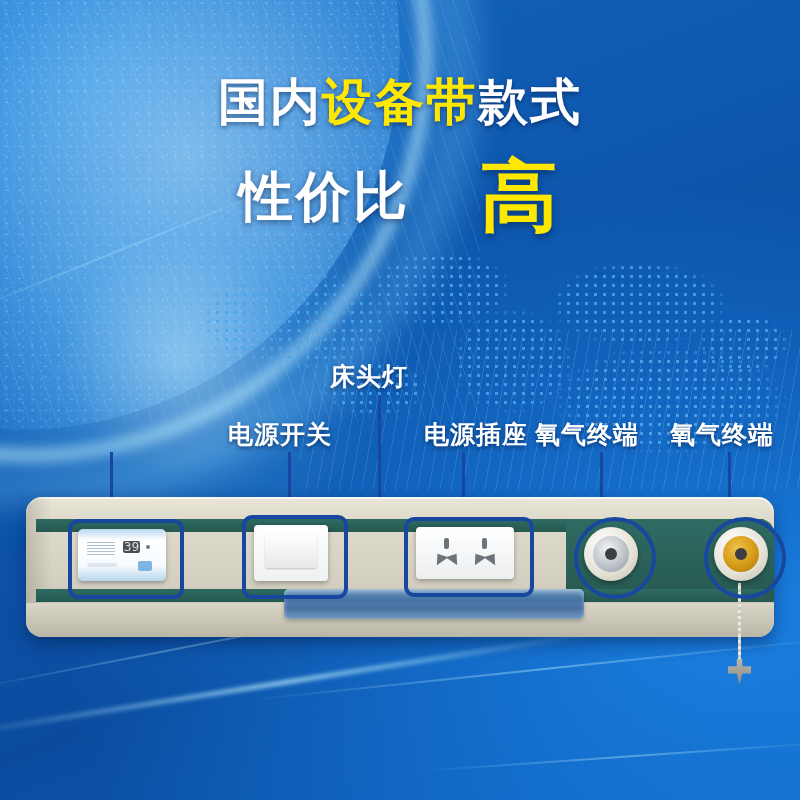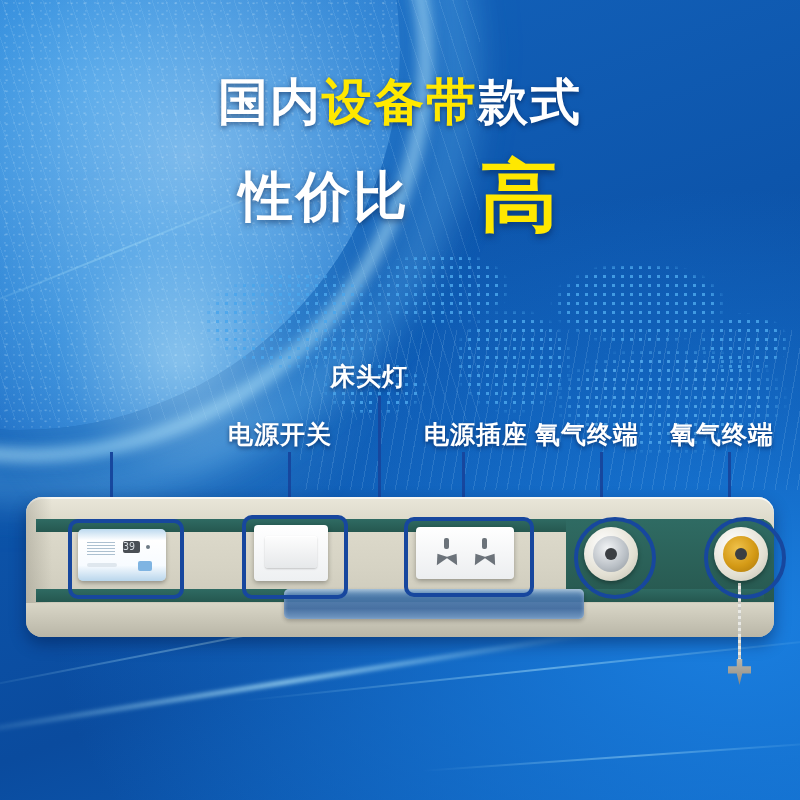--- a/index.html
+++ b/index.html
@@ -138,21 +138,21 @@
 
   
   .intercom{
     position:absolute;left:52px;top:32px;width:88px;height:52px;border-radius:5px;
     background:linear-gradient(180deg,#bcd9ef 0%,#ffffff 22%,#f7fbff 70%,#b9d6ec 100%);
     box-shadow:0 2px 4px rgba(0,0,0,.3);
   }
   .ic-grille{position:absolute;left:9px;top:13px;width:28px;height:13px;
     background:repeating-linear-gradient(0deg,#9fb6c8 0 1px,rgba(0,0,0,0) 1px 3px);opacity:.85;}
   .ic-lcd{position:absolute;left:45px;top:12px;width:17px;height:12px;border-radius:2px;
-    background:#4a4f55;color:#d8dde2;font-size:10px;line-height:12px;text-align:left;font-family:"DejaVu Sans Mono",monospace;}
+    background:#4a4f55;color:#d8dde2;font-size:13px;line-height:12px;text-align:center;font-family:"DejaVu Sans Mono",monospace;}
   .ic-led{position:absolute;left:68px;top:16px;width:4px;height:4px;border-radius:50%;background:#6d7a85;}
   .ic-btn{position:absolute;left:60px;top:32px;width:14px;height:10px;border-radius:2px;background:#7fb4e2;}
   .ic-slot{position:absolute;left:9px;top:34px;width:30px;height:4px;border-radius:2px;background:#dfe7ee;}
 
   .switch{
     position:absolute;left:228px;top:28px;width:74px;height:56px;border-radius:4px;
     background:linear-gradient(180deg,#ffffff,#eef0f2);box-shadow:0 2px 5px rgba(0,0,0,.3);
   }
   .switch-rocker{position:absolute;left:11px;top:11px;width:52px;height:32px;border-radius:3px;
     background:linear-gradient(180deg,#fdfdfd,#e6e8ea);box-shadow:inset 0 1px 0 #fff,0 1px 2px rgba(0,0,0,.2);}

